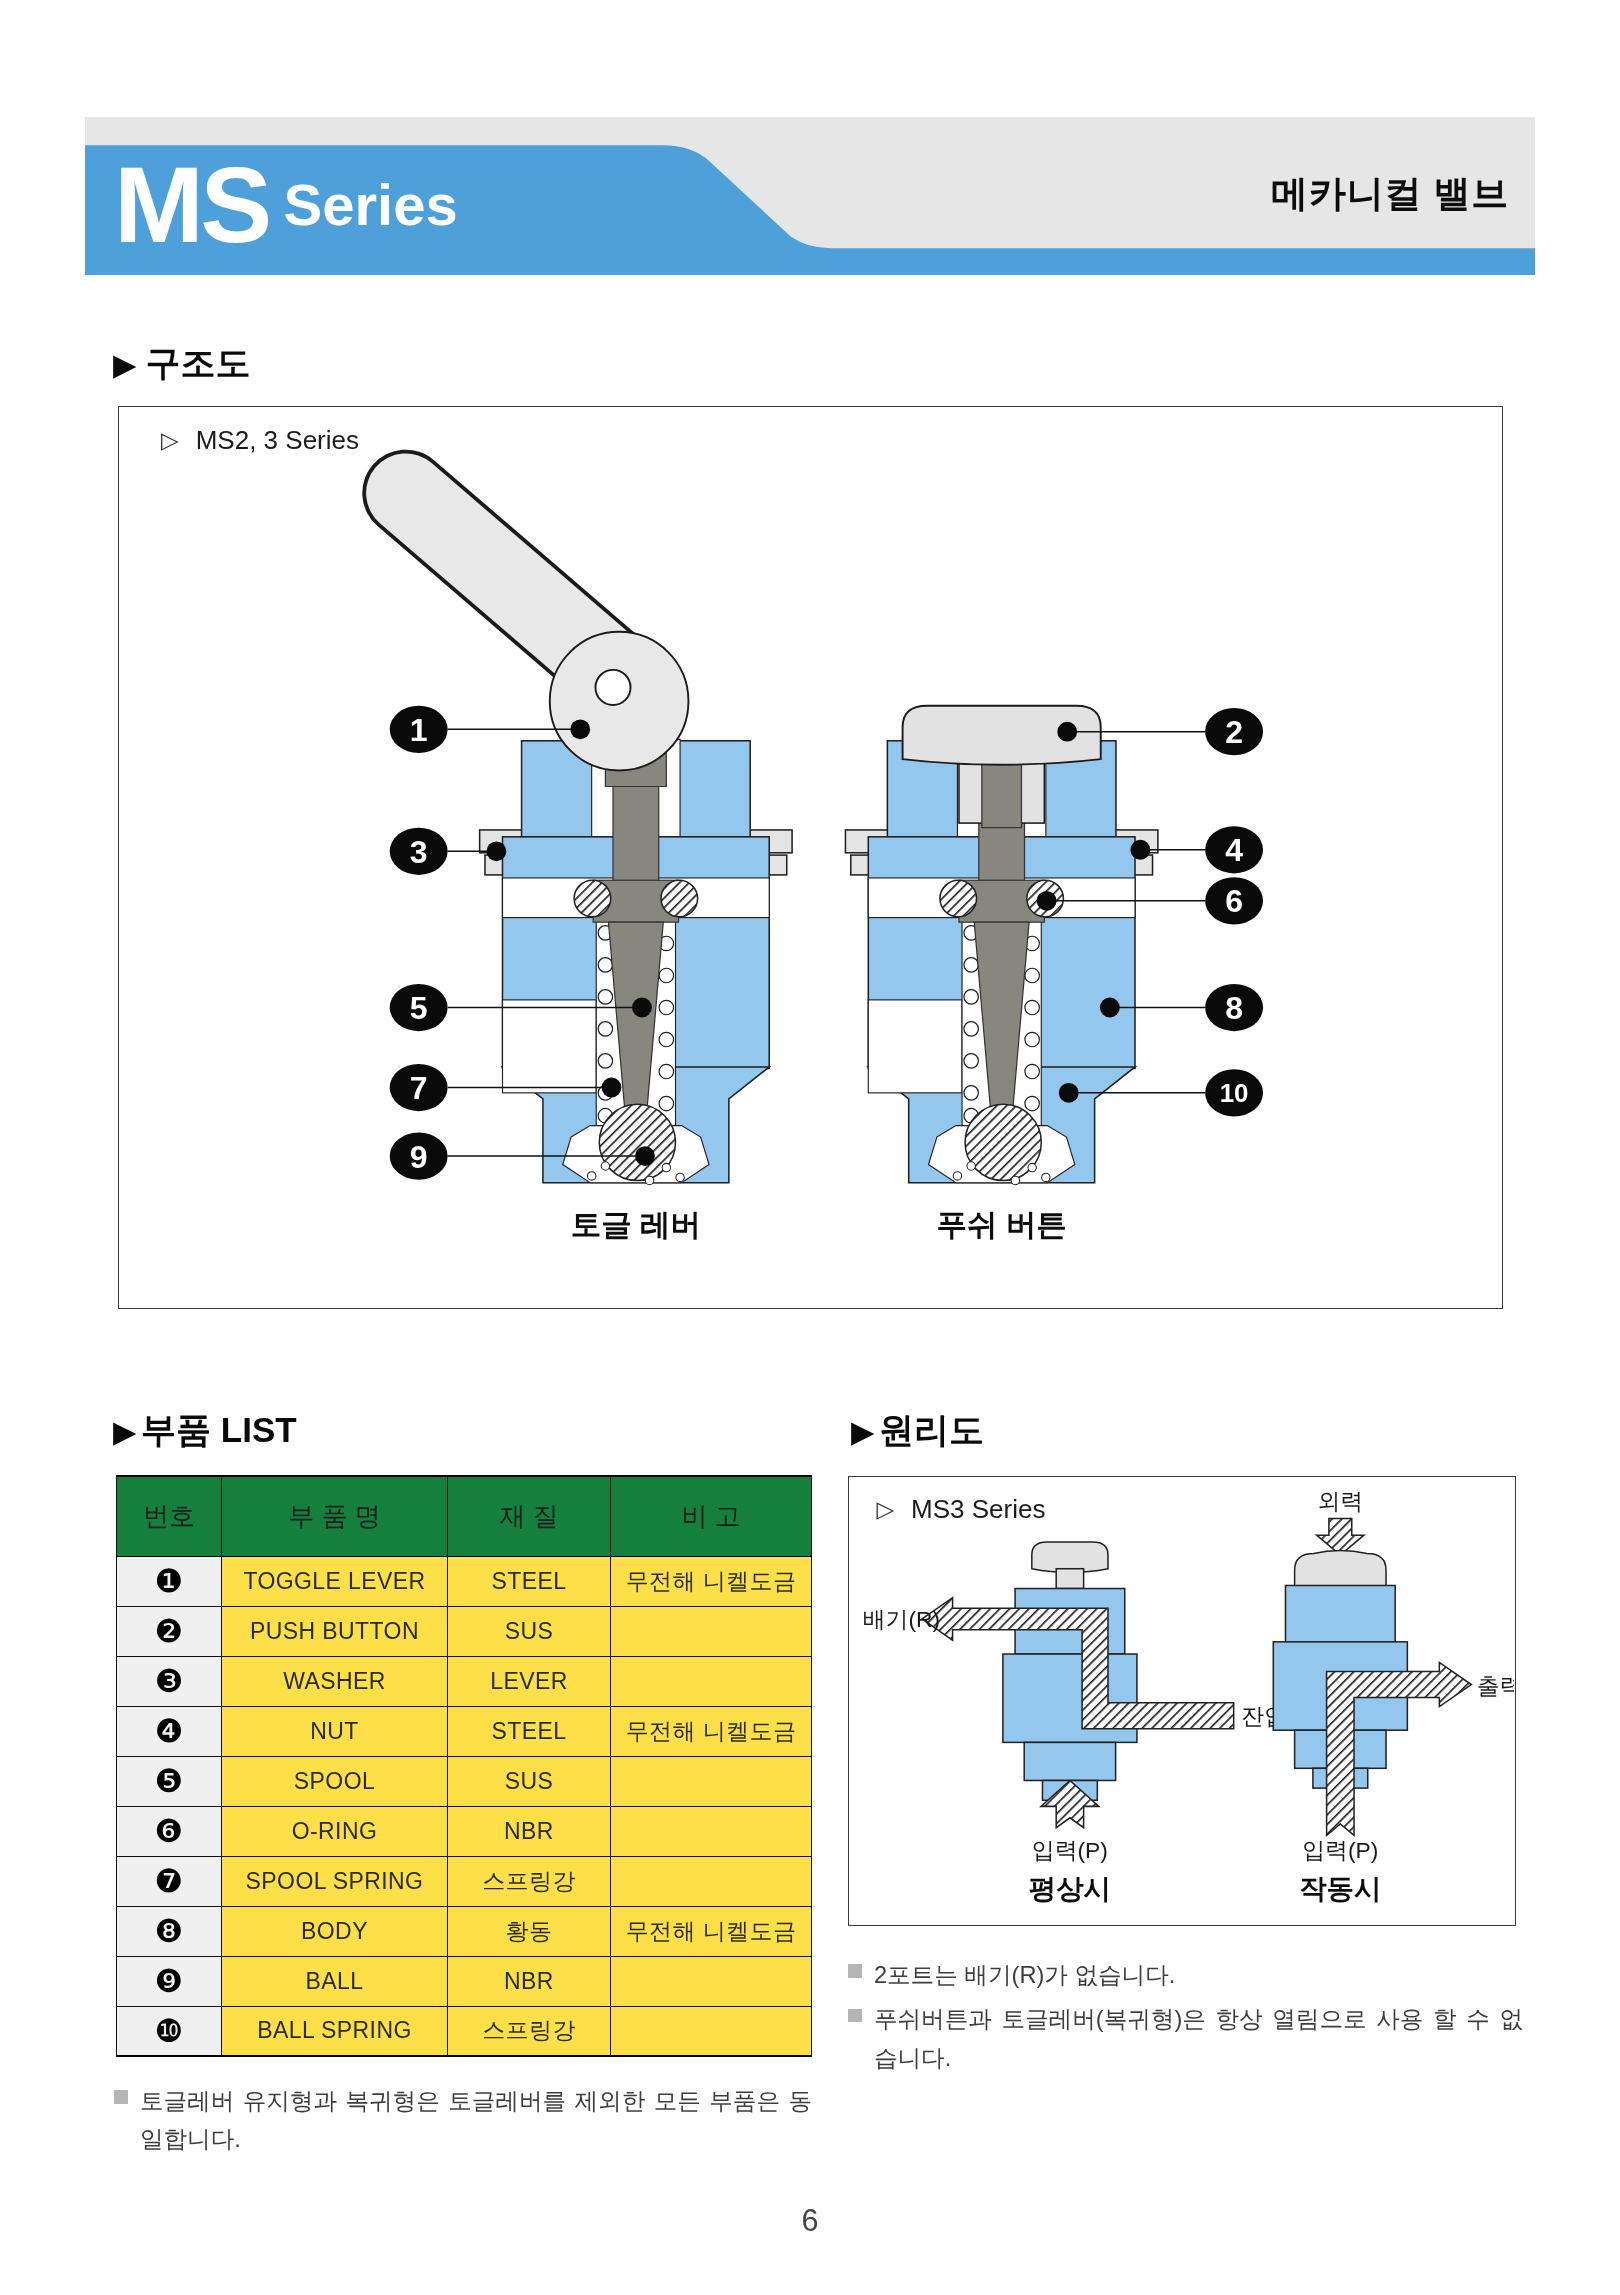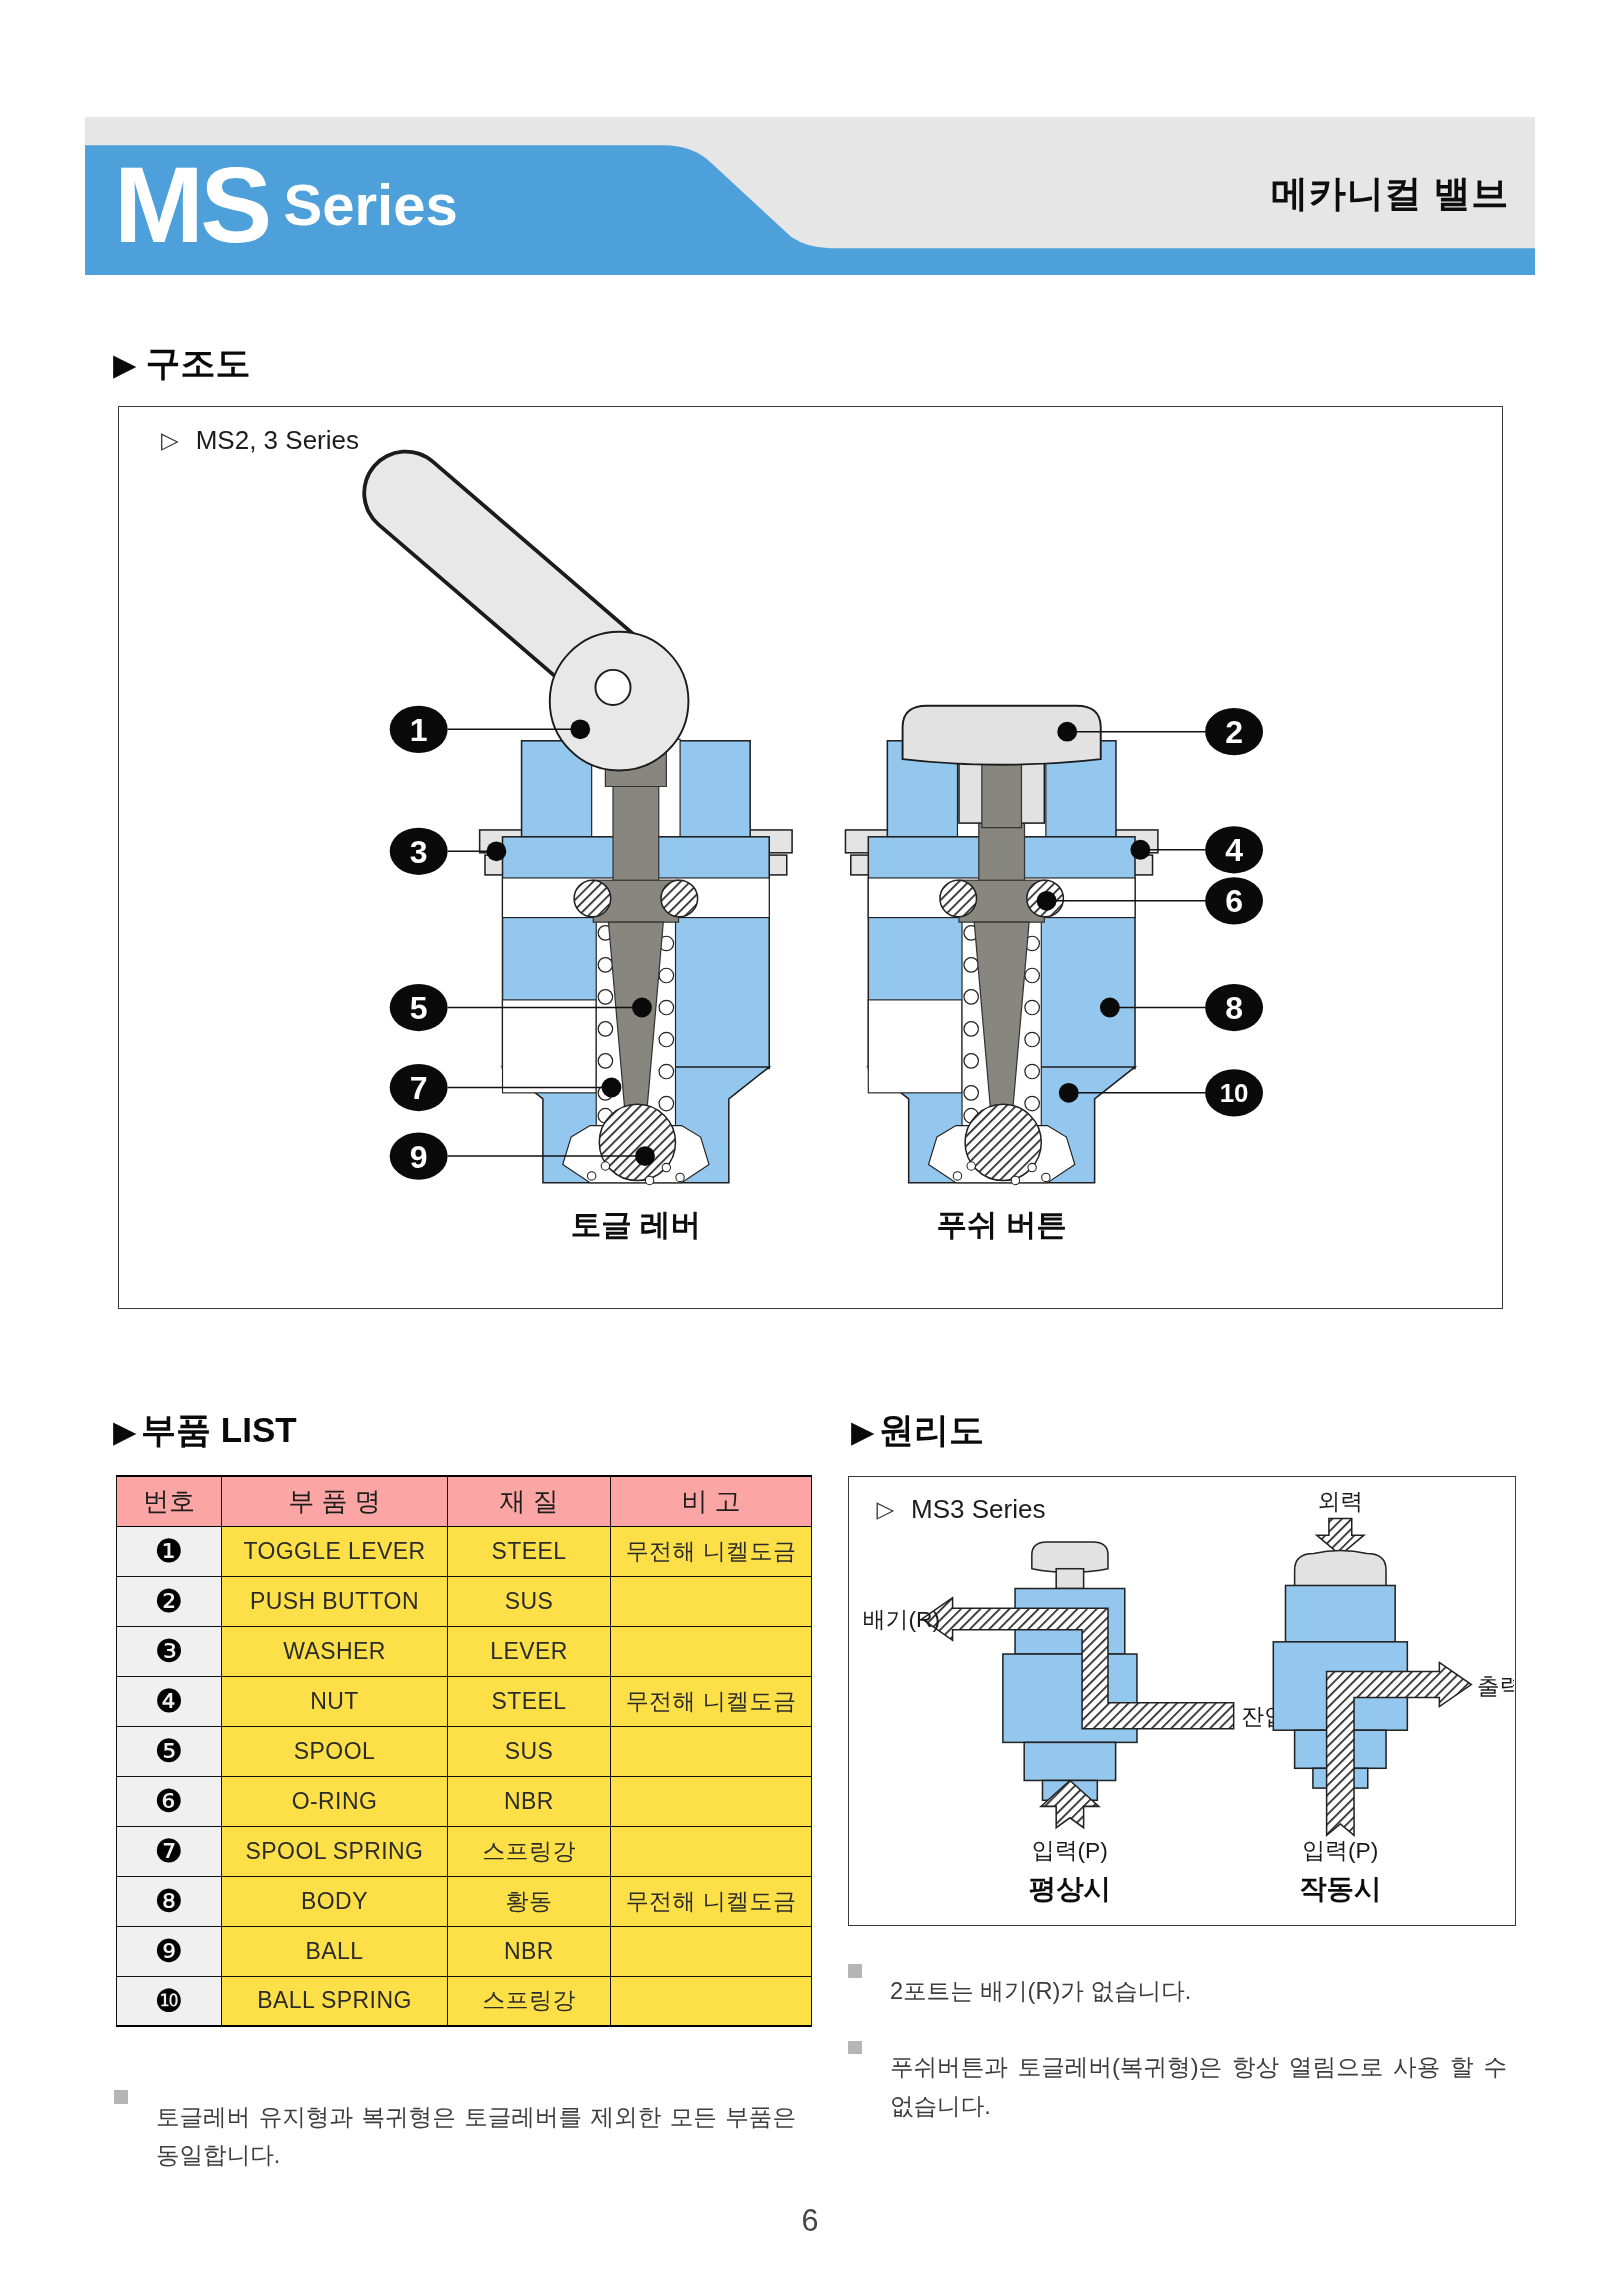--- a/index.html
+++ b/index.html
@@ -22,31 +22,31 @@
   .sub-head{display:flex;align-items:center;gap:17px;font-size:26px;color:#1c1c1c;}
   .sub-head .tri{font-size:23px;color:#333;}
 
   
   .frame{border:1.5px solid #3a3a3a;background:#fff;}
 
   
   table.parts{border-collapse:collapse;table-layout:fixed;width:695px;
               border-top:2.3px solid #000;border-bottom:2.3px solid #000;
               border-left:1.5px solid #000;border-right:1.5px solid #000;}
-  table.parts th{background:#fca5a5;height:50px;font-size:26px;font-weight:500;color:#1d1d1d;
+  table.parts th{background:#15803d;height:80px;font-size:26px;font-weight:500;color:#1d1d1d;
                  border:0.8px solid #111;border-bottom:1.5px solid #000;}
   table.parts td{height:50px;text-align:center;vertical-align:middle;font-size:23px;color:#2b2b2b;
                  border:0.8px solid #111;background:#fde047;letter-spacing:0.4px;}
   table.parts td.c-no{background:#f0f0f0;font-size:32px;color:#000;
                       font-family:"DejaVu Sans","Liberation Sans",sans-serif;}
 
   
   .note{display:flex;gap:12.2px;}
   .note .bullet{flex:none;width:13.7px;height:13.7px;background:#b5b5b5;margin-top:8.4px;}
-  .note p{margin:16px;font-size:23.6px;line-height:1.62;color:#3d3d3d;text-align:justify;}
+  .note p{margin:0;font-size:23.6px;line-height:1.62;color:#3d3d3d;text-align:justify;}
 
   .pageno{left:787px;top:2203px;width:46px;text-align:center;font-size:30.5px;color:#444;font-weight:400;}
 
   svg text{font-family:"Liberation Sans","DejaVu Sans",sans-serif;}
 </style>
 </head>
 <body>
 
 <div id="page">
 

